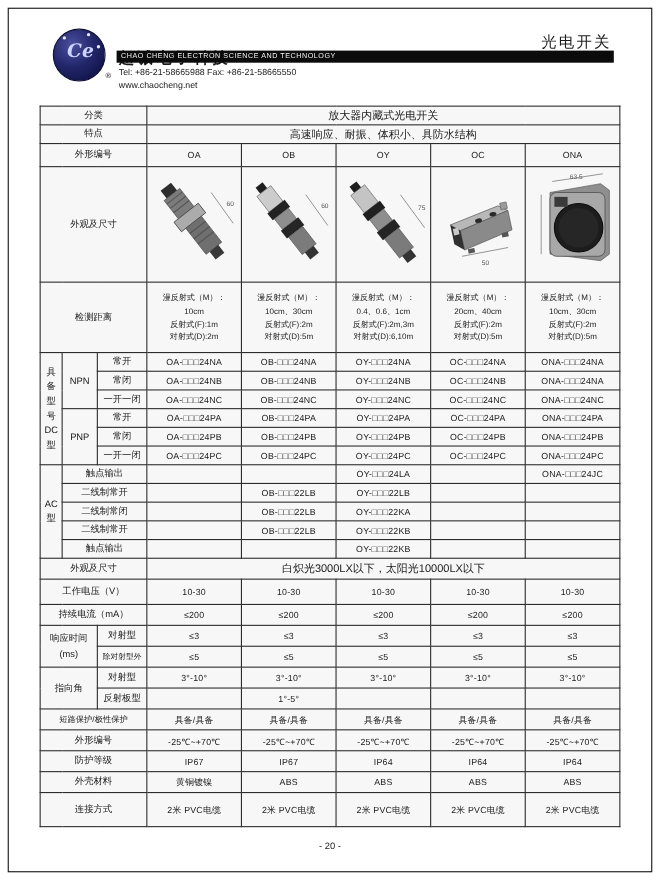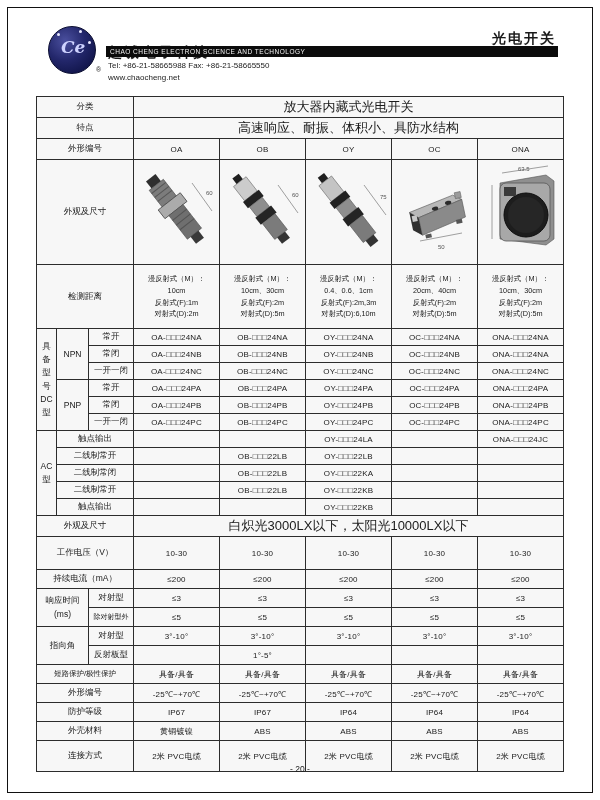--- a/index.html
+++ b/index.html
@@ -11,35 +11,35 @@
   .logo{position:absolute;left:18px;top:4px;width:46px;height:46px;border-radius:50%;
         background:radial-gradient(circle at 35% 30%, #4a4f9e 0%, #23276b 45%, #070b38 100%);
         border:1px solid #0a0d30;}
   .logo-script{position:absolute;left:12px;top:10px;font-family:"DejaVu Serif", serif;
         font-style:italic;font-weight:bold;font-size:17px;color:#cfd3ff;}
   .logo-dot{position:absolute;width:3px;height:3px;border-radius:50%;background:#e8e8ff;}
   .reg-mark{position:absolute;left:66px;top:44px;font-size:7px;color:#222;}
   .co-cn{position:absolute;left:78px;top:6px;font-size:14px;font-weight:bold;letter-spacing:3px;margin-top:16px;}
   .black-bar{position:absolute;left:76px;top:24px;right:12px;height:11px;background:#0b0b0b;
         color:#f2f2f2;font-size:6.5px;letter-spacing:.5px;line-height:11px;padding-left:4px;}
-  .prod-cat{position:absolute;right:14px;top:8px;font-size:14px;font-weight:bold;letter-spacing:2px;}
+  .prod-cat{position:absolute;right:14px;top:8px;font-size:14px;font-weight:normal;letter-spacing:2px;}
   .tel-line{position:absolute;left:78px;top:39px;font-size:8px;color:#222;}
   .web-line{position:absolute;left:78px;top:51px;font-size:8px;color:#222;text-align:center;}
   
   table.spec{position:absolute;left:36px;top:96px;border-collapse:collapse;table-layout:fixed;
         width:527px;font-size:8px;}
   table.spec td{border:1px solid #2c2c2c;text-align:center;vertical-align:middle;
         padding:1px 2px;overflow:hidden;background:#f7f7f7;}
   td.lbl{background:#d6d6d6;font-size:8.5px;margin-left:28px;}
   td.v{background:#d6d6d6;white-space:pre-line;line-height:1.55;font-size:8.5px;}
   td.c{font-size:8px;letter-spacing:.2px;}
   td.sh{background:#e7e7e7;}
   td.dist{white-space:pre-line;font-size:7.3px;line-height:1.6;background:#e7e7e7;}
   td.imgc{background:#fdfdfd;padding:0;}
-  td.wide{font-size:13px;}
+  td.wide{font-size:10px;}
   .dim-t{font-size:6px;fill:#555;font-family:"Liberation Sans",sans-serif;}
   
   .pageno{position:absolute;left:0;right:0;bottom:26px;text-align:center;font-size:8.5px;color:#222;}
 </style>
 </head>
 <body>
 
 <div class="frame"></div>
 
 <div class="header">
@@ -293,21 +293,21 @@
     <td class="c">OY-□□□22KB</td>
     <td class="c"></td>
     <td class="c"></td>
   </tr>
 
   <tr style="height:19px">
     <td colspan="3" class="lbl">外观及尺寸</td>
     <td colspan="5" class="wide">白炽光3000LX以下，太阳光10000LX以下</td>
   </tr>
 
-  <tr style="height:33px">
+  <tr style="height:23px">
     <td colspan="3" class="lbl">工作电压（V）</td>
     <td class="c sh">10-30</td>
     <td class="c sh">10-30</td>
     <td class="c sh">10-30</td>
     <td class="c sh">10-30</td>
     <td class="c sh">10-30</td>
   </tr>
 
   <tr style="height:19px">
     <td colspan="3" class="lbl">持续电流（mA）</td>

